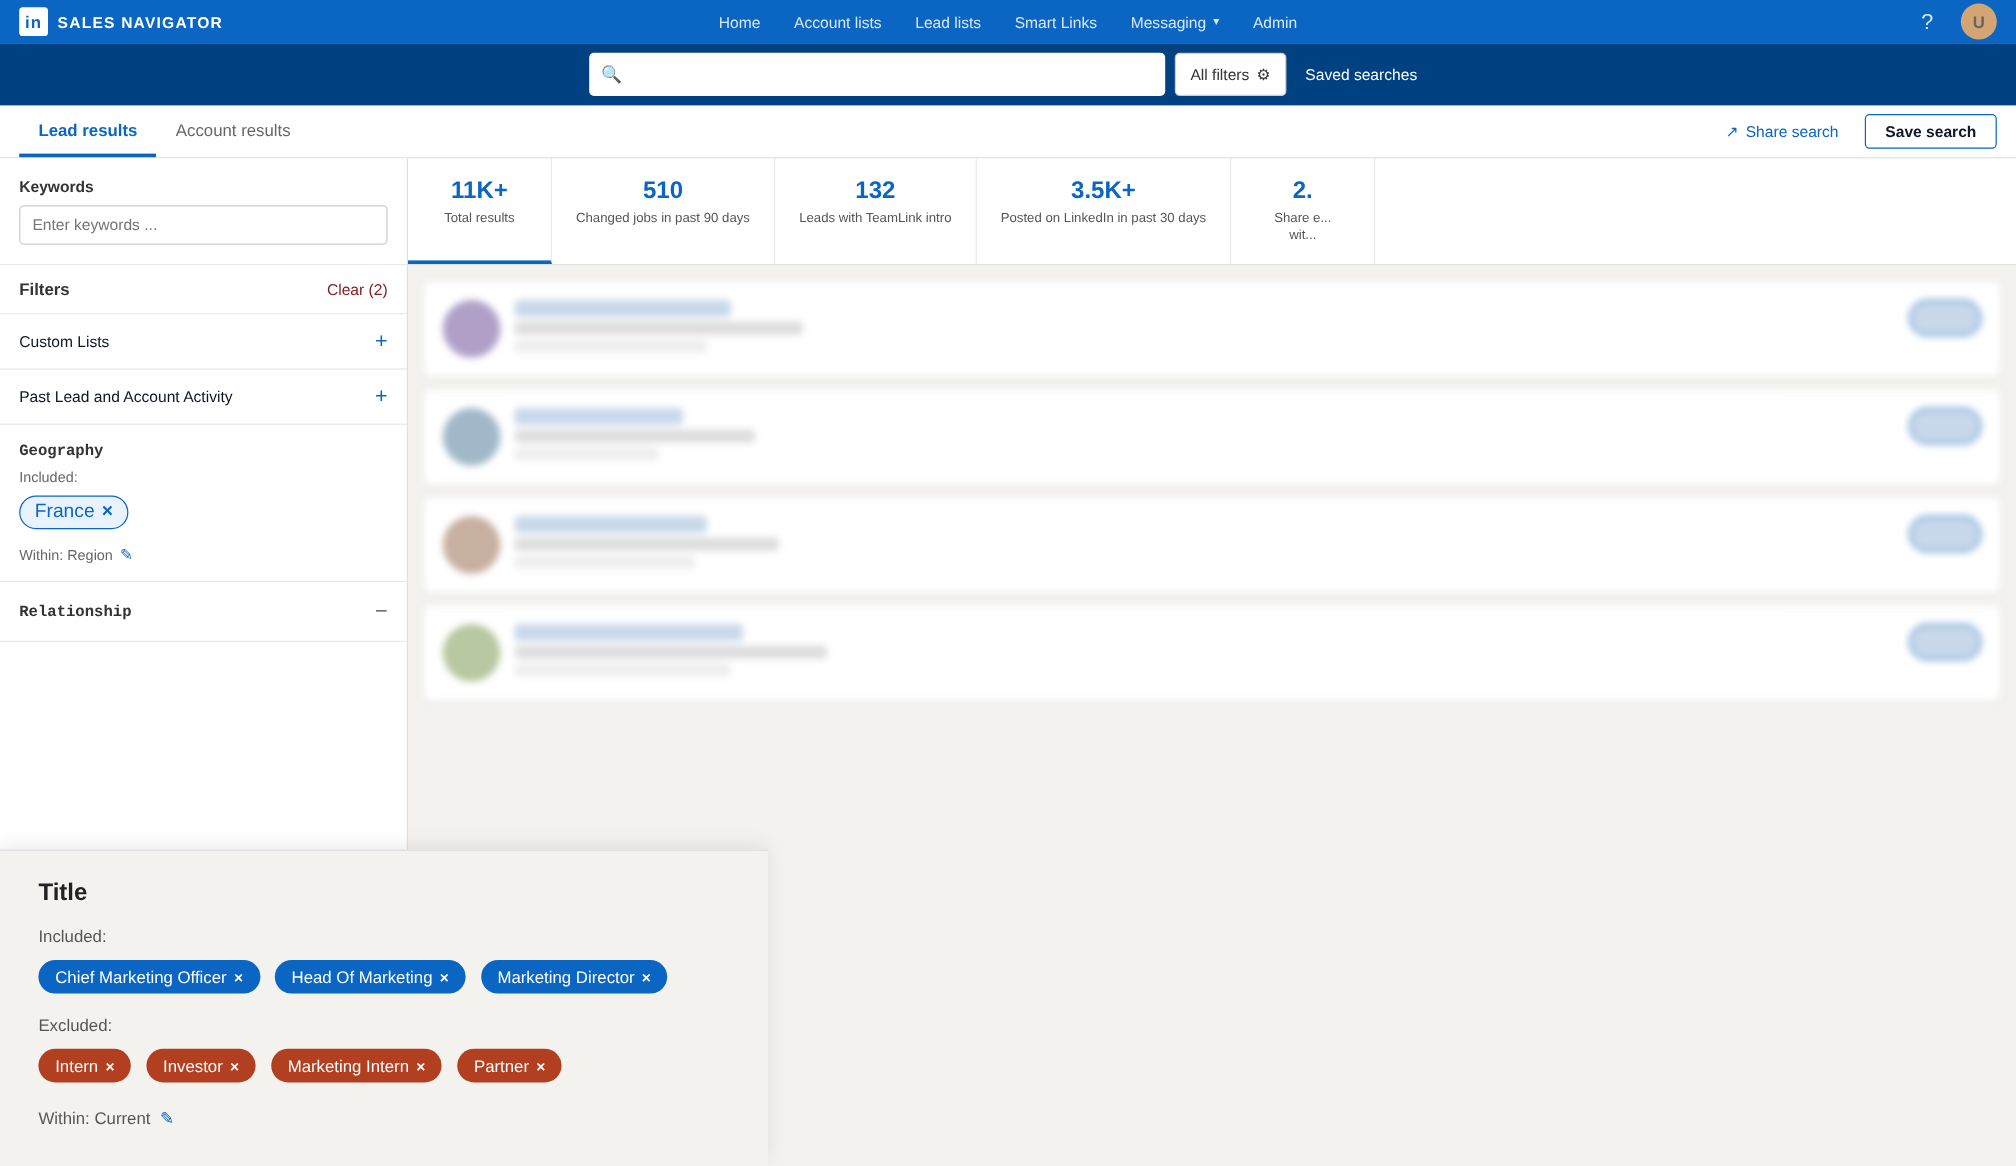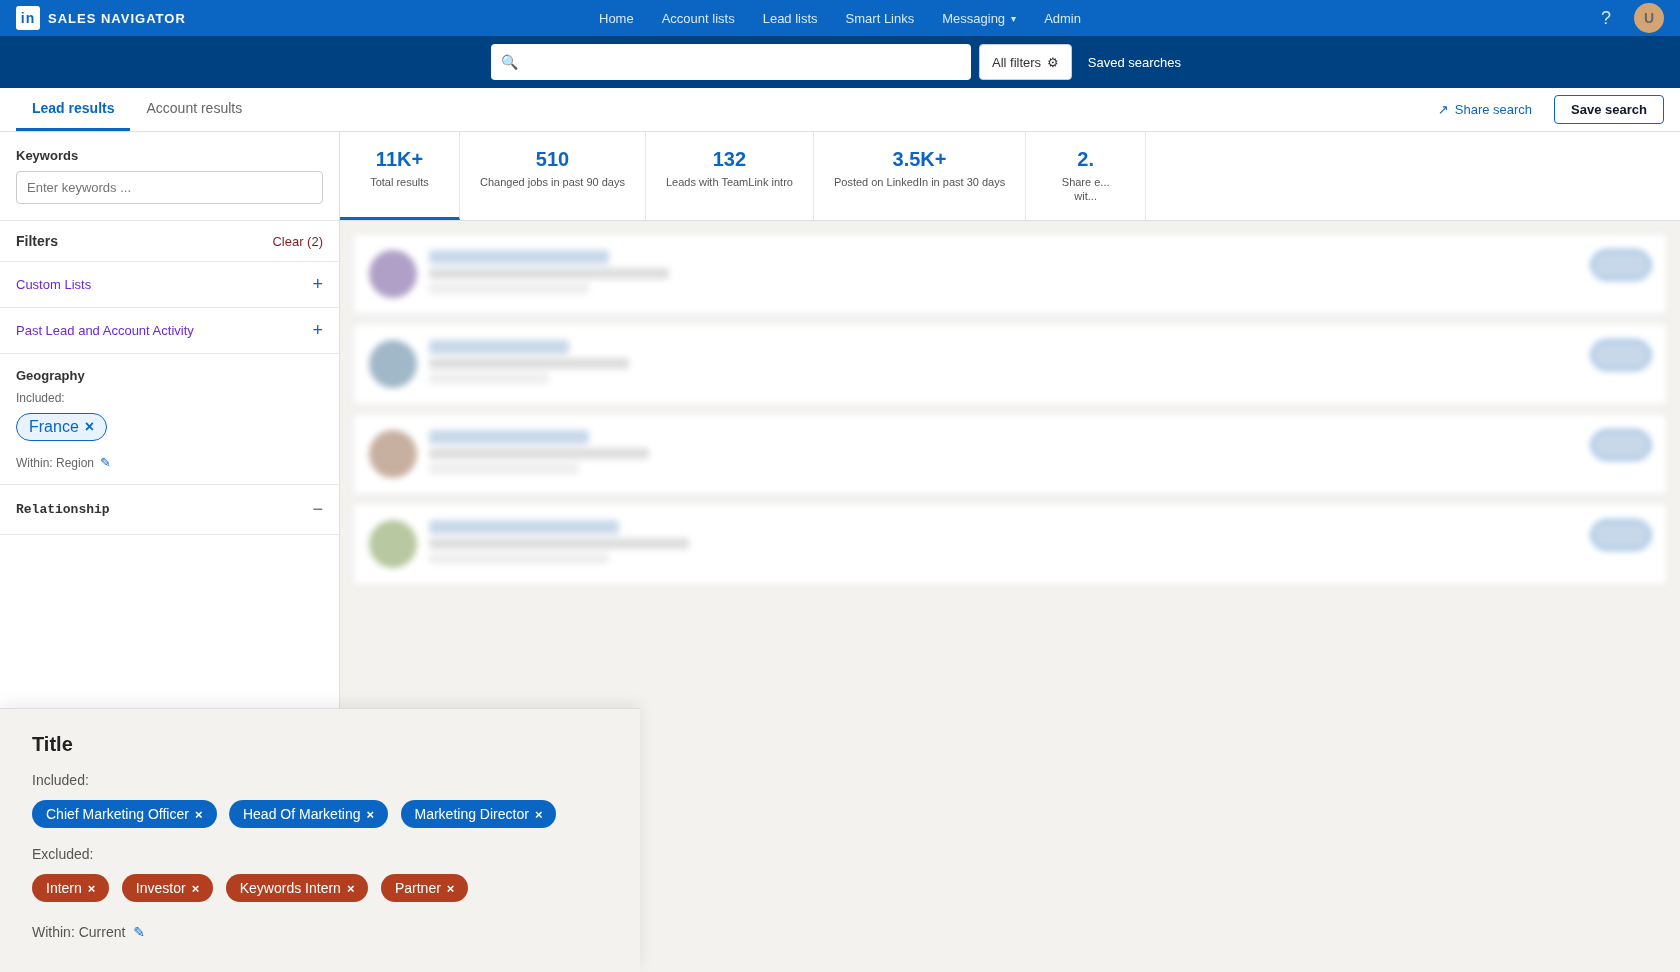--- a/index.html
+++ b/index.html
@@ -234,29 +234,29 @@
 
     
     .collapsible-filter {
       padding: 12px 16px;
       display: flex;
       align-items: center;
       justify-content: space-between;
       border-bottom: 1px solid #e8e8e8;
       cursor: pointer;
     }
-    .collapsible-label { font-size: 13px; color: #6d28d9; font-weight: 500; }
+    .collapsible-label { font-size: 13px; color: #0f172a; font-weight: 500; }
     .expand-icon { color: #0a66c2; font-size: 18px; font-weight: 300; }
 
     
     .geo-section {
       padding: 14px 16px;
       border-bottom: 1px solid #e8e8e8;
     }
-    .geo-title { font-size: 13px; font-weight: 600; color: #333; margin-bottom: 8px; }
+    .geo-title { font-size: 13px; font-weight: 600; color: #333; margin-bottom: 8px; font-family: Liberation Mono, monospace; }
     .included-label { font-size: 12px; color: #666; margin-bottom: 8px; }
     .tag-blue {
       display: inline-flex;
       align-items: center;
       gap: 6px;
       background: #e8f3ff;
       color: #0a66c2;
       border: 1px solid #0a66c2;
       border-radius: 20px;
       padding: 4px 12px;
@@ -614,21 +614,21 @@
   <div>
     <span class="tag-excluded">
       <span>Intern</span>
       <span class="tag-x">×</span>
     </span>
     <span class="tag-excluded">
       <span>Investor</span>
       <span class="tag-x">×</span>
     </span>
     <span class="tag-excluded">
-      <span>Keywords Intern</span>
+      <span>Marketing Intern</span>
       <span class="tag-x">×</span>
     </span>
     <span class="tag-excluded">
       <span>Partner</span>
       <span class="tag-x">×</span>
     </span>
   </div>
   <div class="within-current">
     <span>Within: Current</span>
     <span class="within-edit-icon">✎</span>

